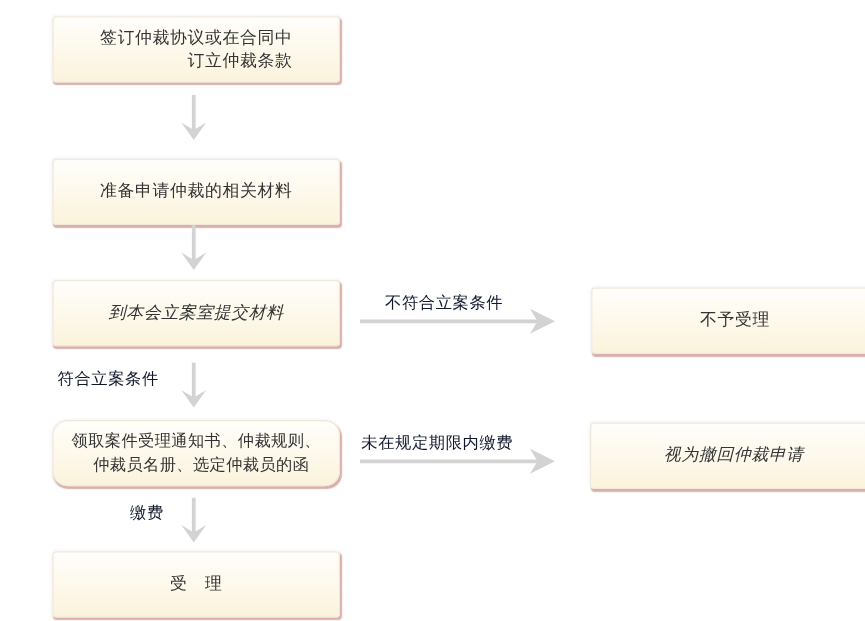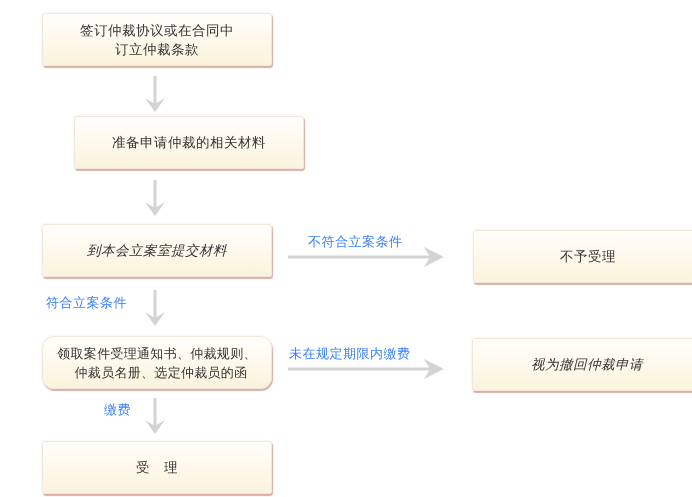--- a/index.html
+++ b/index.html
@@ -39,41 +39,41 @@
       height: 40px;
     }
     .harrow {
       position: absolute;
       width: 158px;
       height: 24px;
     }
     .label {
       position: absolute;
       font-size: 13px;
-      color: #3b82f6;
+      color: #0f172a;
       white-space: nowrap;
       letter-spacing: 0.5px;
     }
   </style>
 </head>
 <body>
 
-<div class="box" style="left:42px; top:13px;">
+<div class="box" style="left:42px; top:13px;text-align:right;">
   <div>
     <span>签订仲裁协议或在合同中</span>
     <span>订立仲裁条款</span>
   </div>
 </div>
 
 <svg class="varrow" style="left:143px; top:76px;" viewBox="0 0 24 40">
   <line x1="12" y1="0" x2="12" y2="30" stroke="#d3d3d3" stroke-width="3"></line>
   <polygon points="2,22 12,36 22,22 12,28" fill="#d3d3d3"></polygon>
 </svg>
 
-<div class="box" style="left:42px; top:116px;margin-left:32px;">
+<div class="box" style="left:42px; top:127px;">
   <span>准备申请仲裁的相关材料</span>
 </div>
 
 <svg class="varrow" style="left:143px; top:180px;" viewBox="0 0 24 40">
   <line x1="12" y1="0" x2="12" y2="30" stroke="#d3d3d3" stroke-width="3"></line>
   <polygon points="2,22 12,36 22,22 12,28" fill="#d3d3d3"></polygon>
 </svg>
 
 <div class="box" style="left:42px; top:224px;font-style:italic;">
   <span>到本会立案室提交材料</span>

